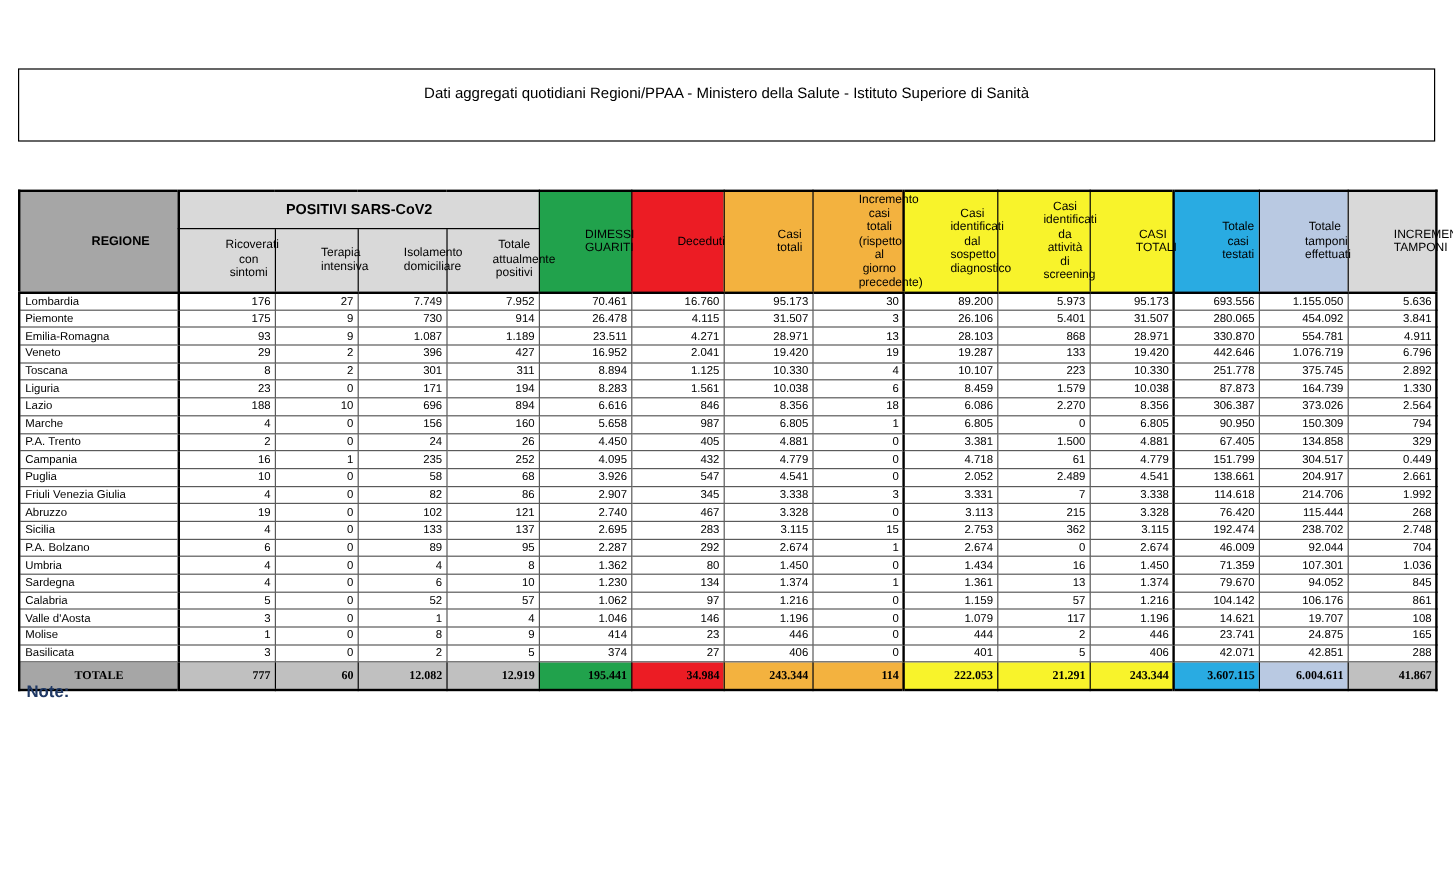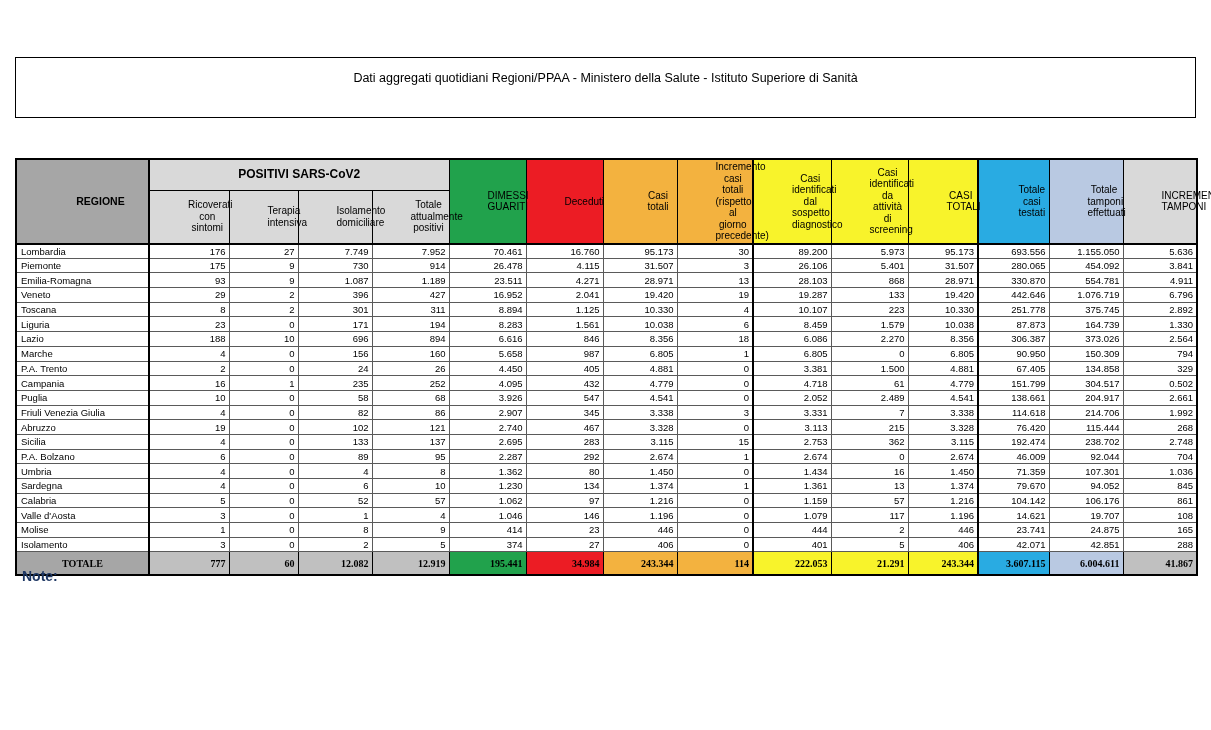--- a/index.html
+++ b/index.html
@@ -274,21 +274,21 @@
         <td class="val-cell">252</td>
         <td class="val-cell">4.095</td>
         <td class="val-cell">432</td>
         <td class="val-cell">4.779</td>
         <td class="val-cell">0</td>
         <td class="val-cell thickL">4.718</td>
         <td class="val-cell">61</td>
         <td class="val-cell thickR">4.779</td>
         <td class="val-cell">151.799</td>
         <td class="val-cell">304.517</td>
-        <td class="val-cell">0.502</td>
+        <td class="val-cell">0.449</td>
       </tr>
       <tr>
         <td class="region-cell">Puglia</td>
         <td class="val-cell">10</td>
         <td class="val-cell">0</td>
         <td class="val-cell">58</td>
         <td class="val-cell">68</td>
         <td class="val-cell">3.926</td>
         <td class="val-cell">547</td>
         <td class="val-cell">4.541</td>
@@ -447,21 +447,21 @@
         <td class="val-cell">446</td>
         <td class="val-cell">0</td>
         <td class="val-cell thickL">444</td>
         <td class="val-cell">2</td>
         <td class="val-cell thickR">446</td>
         <td class="val-cell">23.741</td>
         <td class="val-cell">24.875</td>
         <td class="val-cell">165</td>
       </tr>
       <tr>
-        <td class="region-cell">Isolamento</td>
+        <td class="region-cell">Basilicata</td>
         <td class="val-cell">3</td>
         <td class="val-cell">0</td>
         <td class="val-cell">2</td>
         <td class="val-cell">5</td>
         <td class="val-cell">374</td>
         <td class="val-cell">27</td>
         <td class="val-cell">406</td>
         <td class="val-cell">0</td>
         <td class="val-cell thickL">401</td>
         <td class="val-cell">5</td>

